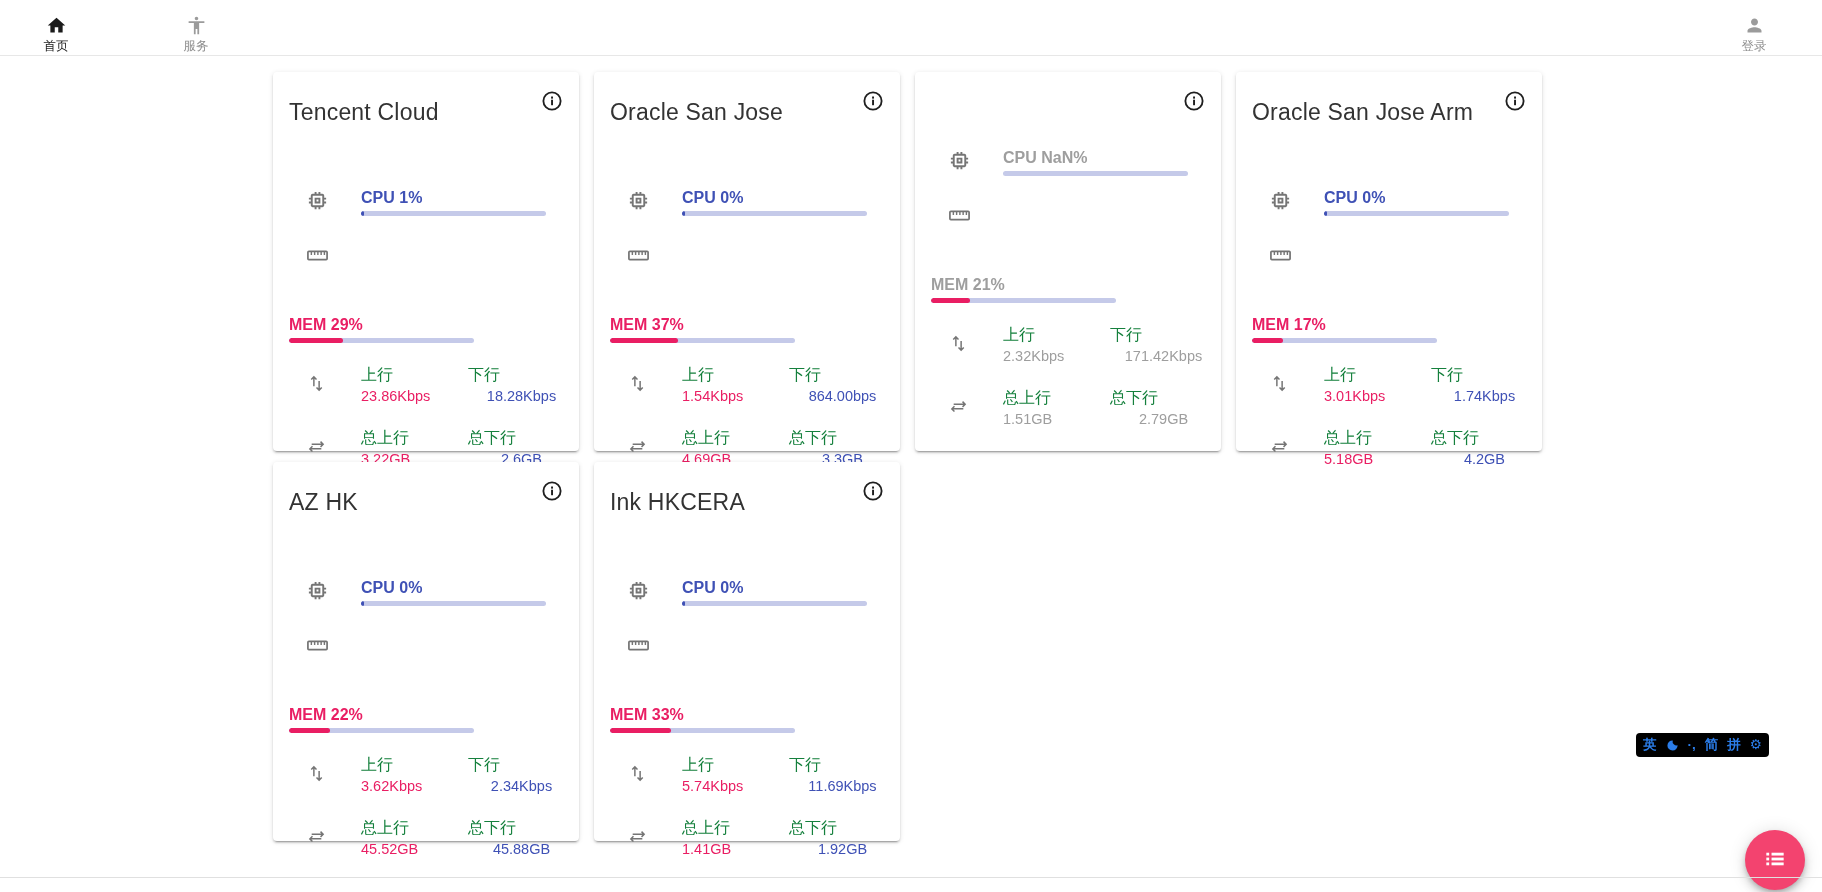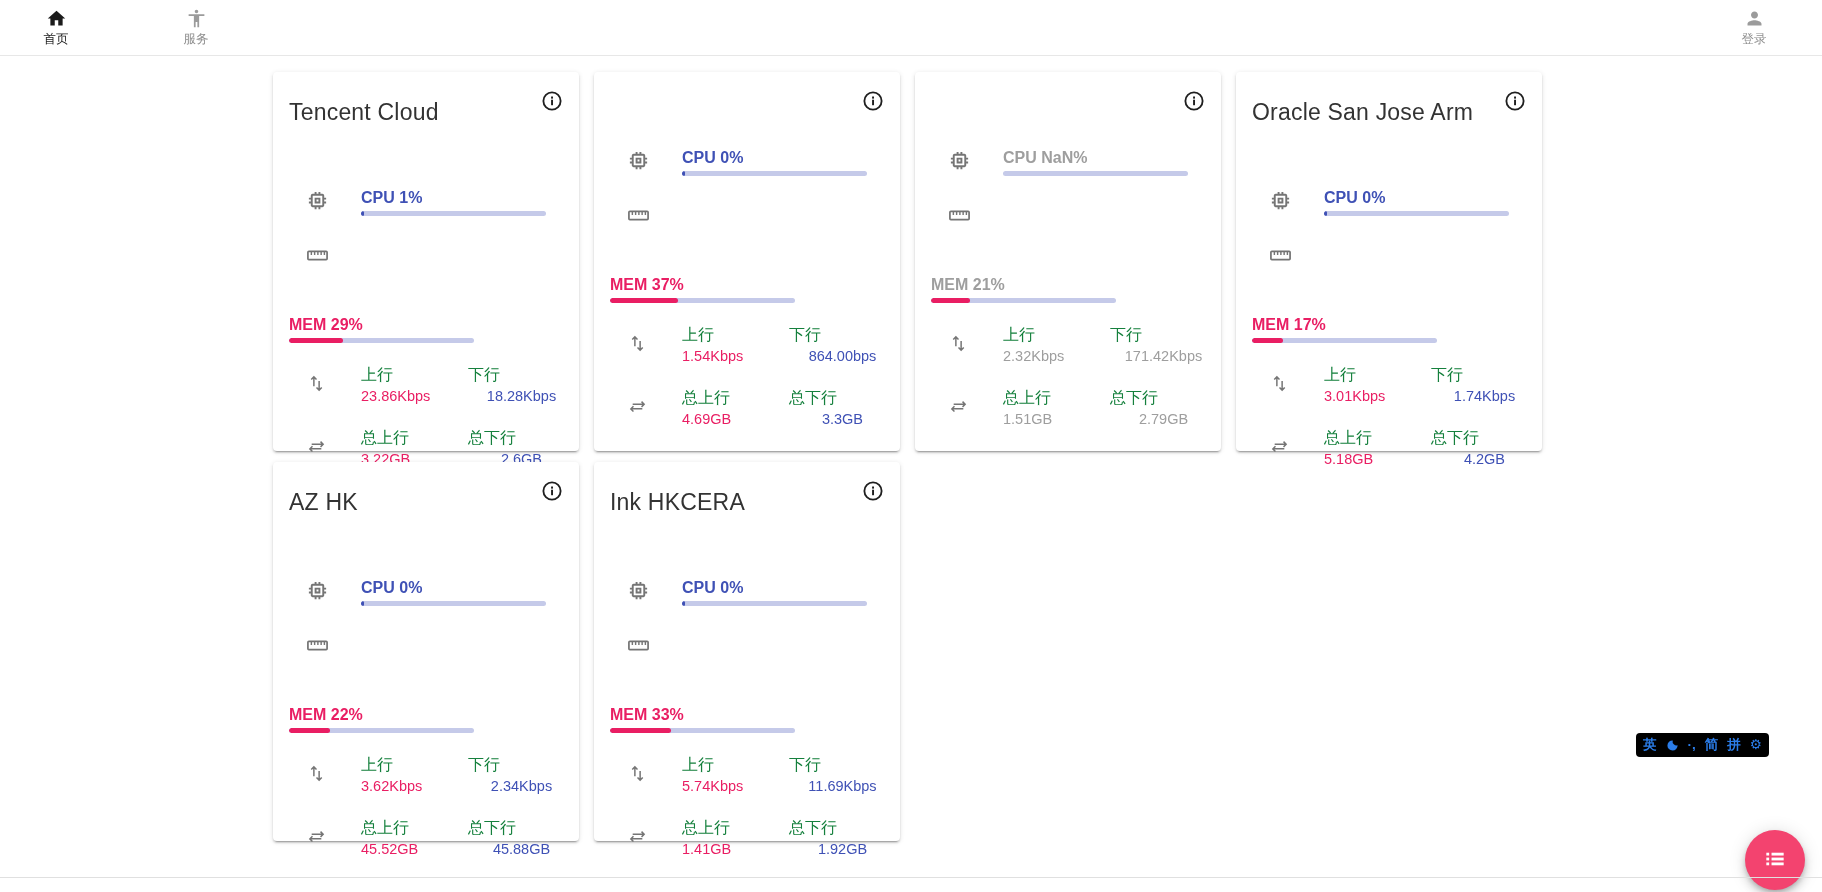--- a/index.html
+++ b/index.html
@@ -1,20 +1,20 @@
 <!DOCTYPE html>
 <html style="--indigo: #3f51b5; --pink: #e91e63; --track: #c5cae9; --fab: #f3436f; --offline: #9e9e9e;"><head>
 <meta charset="utf-8">
 <style>
   * { margin:0; padding:0; box-sizing:border-box; }
   html,body { width:1822px; height:892px; overflow:hidden; background:#fff;
               font-family:"Liberation Sans","DejaVu Sans",sans-serif; color:#212121; }
 
   
-  .appbar { height:56px; display:flex; align-items:center; background:#fff;
+  .appbar { height:56px; display:flex; align-items:flex-end; background:#fff;
             border-bottom:1px solid #e7e7e7; position:relative; }
   .nav-item { display:flex; flex-direction:column; align-items:center; justify-content:center;
               width:52px; cursor:pointer; user-select:none; }
   .nav-item .nav-label { font-size:12.5px; margin-top:2px; color:#8f8f8f; }
   .nav-item svg { display:block; }
   .nav-item.active .nav-label { color:#1b1b1b; }
   .nav-home { margin-left:30px; }
   .nav-services { margin-left:88px; }
   .nav-login { margin-left:auto; margin-right:42px; }
 
@@ -182,20 +182,21 @@
   </article>
 
   <article class="card">
     <button class="info-btn">
       <svg width="22" height="22" viewBox="0 0 24 24">
         <circle cx="12" cy="12" r="9.4" fill="none" stroke="currentColor" stroke-width="2"></circle>
         <rect x="11" y="10.6" width="2.1" height="6" fill="currentColor"></rect>
         <rect x="11" y="7.1" width="2.1" height="2.3" fill="currentColor"></rect>
       </svg>
     </button>
+    <h2 class="card-title">Oracle San Jose</h2>
 
     <div class="row meter-row cpu-row">
       <span class="icon-col">
         <svg width="23" height="23" viewBox="0 0 24 24" fill="currentColor">
           <path d="M15 9H9v6h6V9zm-2 4h-2v-2h2v2zm8-2V9h-2V7c0-1.1-.9-2-2-2h-2V3h-2v2h-2V3H9v2H7c-1.1 0-2 .9-2 2v2H3v2h2v2H3v2h2v2c0 1.1.9 2 2 2h2v2h2v-2h2v2h2v-2h2c1.1 0 2-.9 2-2v-2h2v-2h-2v-2h2zm-4 6H7V7h10v10z"></path>
         </svg>
       </span>
       <div class="meter">
         <div class="meter-label cpu-label">CPU 0%</div>
         <div class="bar">

